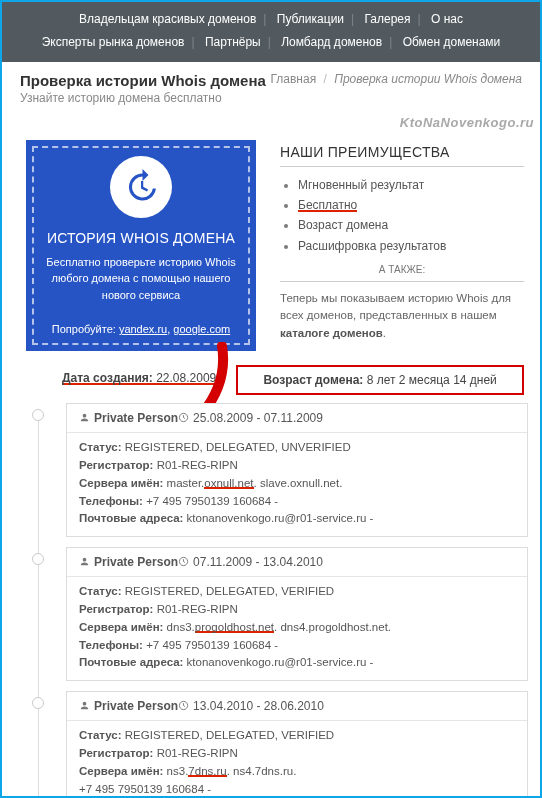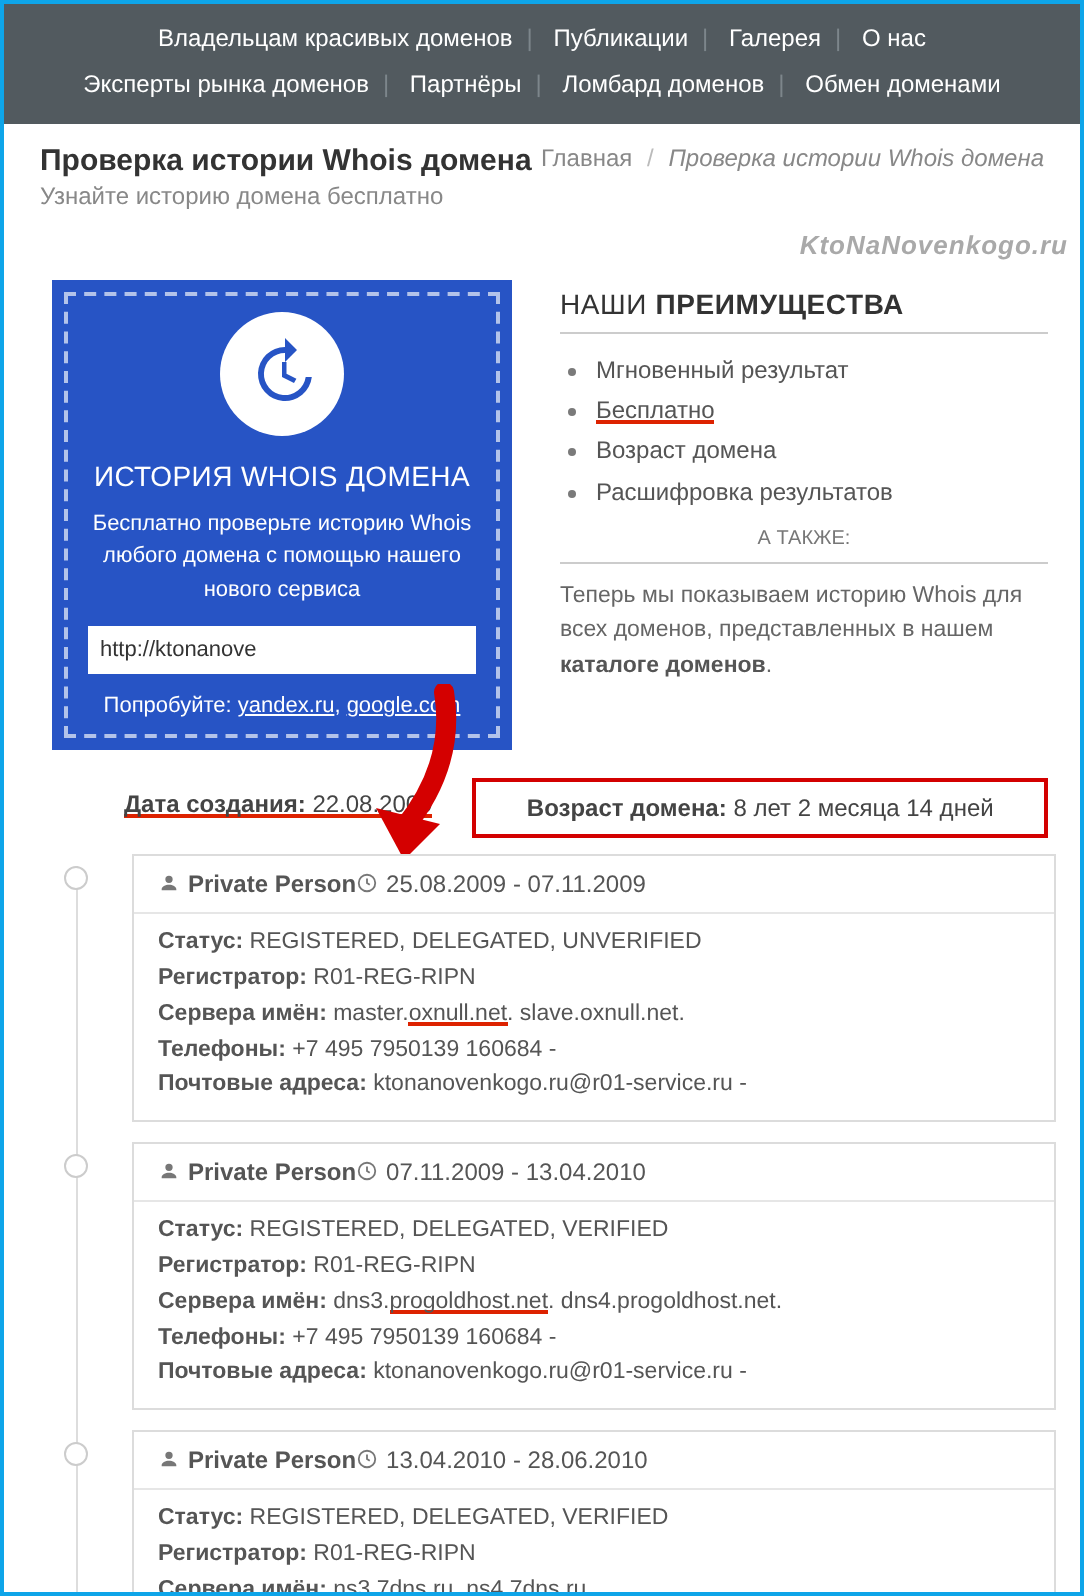--- a/index.html
+++ b/index.html
@@ -29,21 +29,21 @@
   .inrow { display:flex; }
   .inrow input { flex:1; min-width:0; font-size:11px; padding:6px 6px; border:0; background:#fff; color:#333;}
   .inrow button { background:#5fa731; color:#fff; border:0; font-size:11.5px; padding:6px 10px; cursor:pointer; white-space:nowrap; }
   .try { text-align:center; font-size:11px; margin-top:10px; }
   .try a { color:#fff; text-decoration:underline; }
 
   .arrow { position:absolute; right:22px; top:202px; pointer-events:none; }
 
   .right { flex:1; font-size:12px; color:#555; }
   .adv-title { font-size:14px; color:#333; margin:4px 0 2px; letter-spacing:.3px; }
-  .adv-title b { font-weight:bold; }
+  .adv-title b { font-weight:normal; }
   .adv-hr { border:0; border-top:1px solid #ccc; margin:6px 0 8px; }
   .adv-ul { margin:0 0 8px 18px; line-height:1.7; }
   .adv-ul li::marker { color:#7a7a7a; }
   .also { text-align:center; font-size:10px; color:#777; margin-bottom:6px; }
   .right .note { font-size:11.5px; color:#666; line-height:1.5; }
   .right .note b { color:#555; }
 
   .und-red { background-image:linear-gradient(#d20,#d20); background-size:100% 2px; background-repeat:no-repeat; background-position:0 100%; }
 
   .metrics { display:flex; gap:20px; margin:10px 16px 8px 60px; font-size:12px; align-items:flex-start;}
@@ -97,21 +97,20 @@
   <div class="cols">
     <div class="card">
       <div class="badge">
         <svg viewBox="0 0 24 24">
             <path fill="#2754c5" d="M13 3a9 9 0 1 0 8.94 10H19.9A7 7 0 1 1 13 5v3l4-4-4-4v3zM12 8v5l4 2 .8-1.4-3.3-1.7V8z"></path>
           </svg>
       </div>
       <div class="card-title">ИСТОРИЯ WHOIS ДОМЕНА</div>
       <div class="card-desc">Бесплатно проверьте историю Whois любого домена с помощью нашего нового сервиса</div>
       <div class="inrow">
-        <input value="http://ktonanove" style="">
       </div>
       <div class="try">
         <span>Попробуйте:</span>
         <a>yandex.ru</a>,
         <a>google.com</a>
       </div>
 
       <svg class="arrow" width="60" height="100" viewBox="0 0 60 100">
         <path d="M48 4 Q54 40 28 72" stroke="#d40000" stroke-width="10" fill="none" stroke-linecap="round"></path>
         <path d="M14 62 L28 88 L46 70 Z" fill="#d40000"></path>

